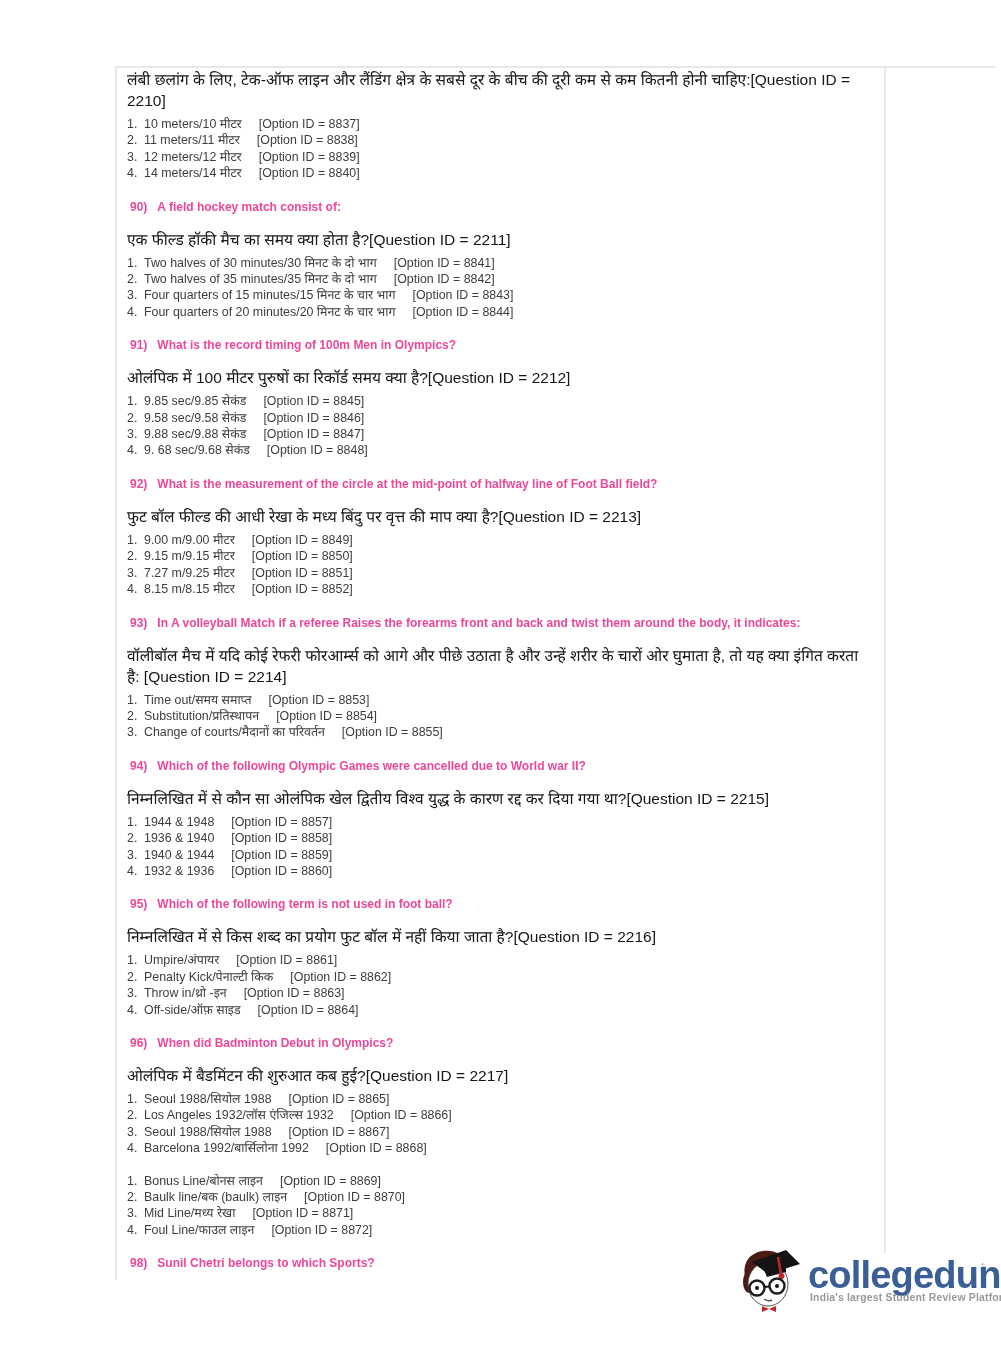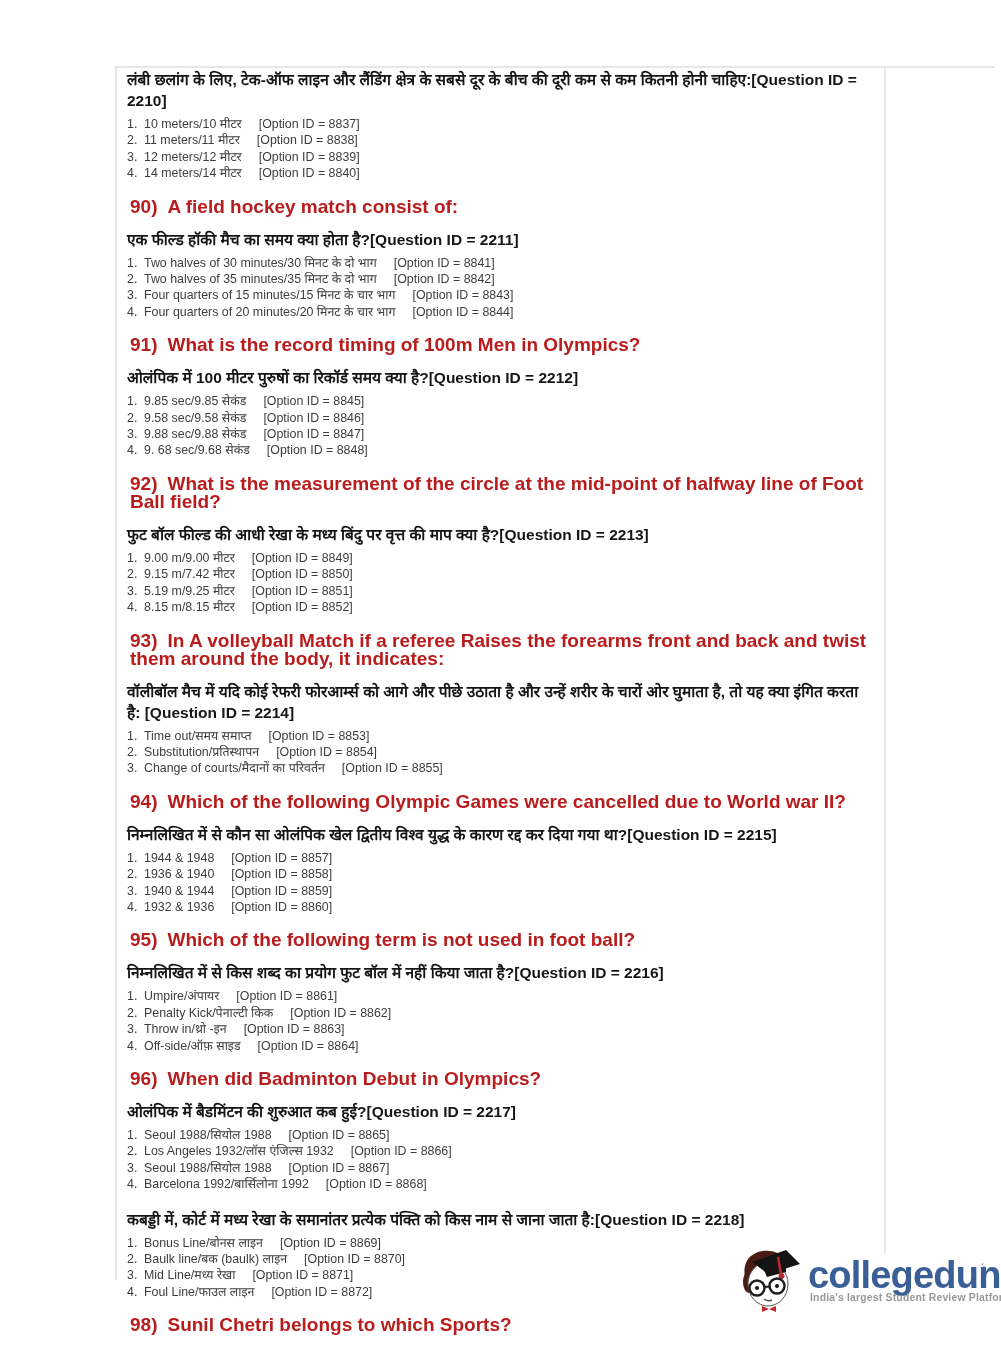--- a/index.html
+++ b/index.html
@@ -13,26 +13,26 @@
   .line{position:absolute;background:#e7e7e7;}
   .line-top{left:115px;top:66px;width:880px;height:2px;}
   .line-left{left:115px;top:66px;width:2px;height:1214px;}
   .line-right{left:884px;top:66px;width:2px;height:1187px;}
 
   .content{
     position:absolute;left:127px;top:69px;width:748px;
   }
   .question{margin:0 0 16px 0;}
   .q-head{
-    font-size:19px;font-weight:bold;color:#b91c1c;
+    font-size:12px;font-weight:bold;color:#ec4899;
     margin:0 3px 13px 3px;line-height:18px;
   }
   .q-num{margin-right:10px;}
   .q-hindi{
-    font-size:15.5px;font-weight:bold;color:#161616;
+    font-size:15.5px;font-weight:normal;color:#161616;
     margin:0 0 5px 0;line-height:21px;
   }
   .options{margin:0;}
   .option{
     font-size:12.4px;color:#3d3d3d;line-height:16.4px;white-space:nowrap;
   }
   .opt-num{display:inline-block;min-width:17px;}
   .opt-id{margin-left:5px;padding-left:12px;}
 
   
@@ -89,22 +89,22 @@
         <div class="option"><span class="opt-num">2.</span><span class="opt-text">9.58 sec/9.58 सेकंड</span><span class="opt-id">[Option ID = 8846]</span></div>
         <div class="option"><span class="opt-num">3.</span><span class="opt-text">9.88 sec/9.88 सेकंड</span><span class="opt-id">[Option ID = 8847]</span></div>
         <div class="option"><span class="opt-num">4.</span><span class="opt-text">9. 68 sec/9.68 सेकंड</span><span class="opt-id">[Option ID = 8848]</span></div>
       </div>
     </div>
     <div class="question">
       <div class="q-head"><span class="q-num">92)</span><span class="q-en">What is the measurement of the circle at the mid-point of halfway line of Foot Ball  field?</span></div>
       <div class="q-hindi">फुट बॉल फील्ड की आधी रेखा के मध्य बिंदु पर वृत्त की माप क्या है?[Question ID = 2213]</div>
       <div class="options">
         <div class="option"><span class="opt-num">1.</span><span class="opt-text">9.00 m/9.00 मीटर</span><span class="opt-id">[Option ID = 8849]</span></div>
-        <div class="option"><span class="opt-num">2.</span><span class="opt-text">9.15 m/7.42 मीटर</span><span class="opt-id">[Option ID = 8850]</span></div>
-        <div class="option"><span class="opt-num">3.</span><span class="opt-text">5.19 m/9.25 मीटर</span><span class="opt-id">[Option ID = 8851]</span></div>
+        <div class="option"><span class="opt-num">2.</span><span class="opt-text">9.15 m/9.15 मीटर</span><span class="opt-id">[Option ID = 8850]</span></div>
+        <div class="option"><span class="opt-num">3.</span><span class="opt-text">7.27 m/9.25 मीटर</span><span class="opt-id">[Option ID = 8851]</span></div>
         <div class="option"><span class="opt-num">4.</span><span class="opt-text">8.15 m/8.15 मीटर</span><span class="opt-id">[Option ID = 8852]</span></div>
       </div>
     </div>
     <div class="question">
       <div class="q-head"><span class="q-num">93)</span><span class="q-en">In A volleyball Match if a referee Raises the forearms front and back and twist them around the body, it indicates:</span></div>
       <div class="q-hindi">वॉलीबॉल मैच में यदि कोई रेफरी फोरआर्म्स को आगे और पीछे उठाता है और उन्हें शरीर के चारों ओर घुमाता है, तो यह क्या इंगित करता है: [Question ID = 2214]</div>
       <div class="options">
         <div class="option"><span class="opt-num">1.</span><span class="opt-text">Time out/समय समाप्त</span><span class="opt-id">[Option ID = 8853]</span></div>
         <div class="option"><span class="opt-num">2.</span><span class="opt-text">Substitution/प्रतिस्थापन</span><span class="opt-id">[Option ID = 8854]</span></div>
         <div class="option"><span class="opt-num">3.</span><span class="opt-text">Change of courts/मैदानों का परिवर्तन</span><span class="opt-id">[Option ID = 8855]</span></div>
@@ -134,21 +134,20 @@
       <div class="q-head"><span class="q-num">96)</span><span class="q-en">When did Badminton Debut in Olympics?</span></div>
       <div class="q-hindi">ओलंपिक में बैडमिंटन की शुरुआत कब हुई?[Question ID = 2217]</div>
       <div class="options">
         <div class="option"><span class="opt-num">1.</span><span class="opt-text">Seoul 1988/सियोल 1988</span><span class="opt-id">[Option ID = 8865]</span></div>
         <div class="option"><span class="opt-num">2.</span><span class="opt-text">Los Angeles 1932/लॉस एंजिल्स 1932</span><span class="opt-id">[Option ID = 8866]</span></div>
         <div class="option"><span class="opt-num">3.</span><span class="opt-text">Seoul 1988/सियोल 1988</span><span class="opt-id">[Option ID = 8867]</span></div>
         <div class="option"><span class="opt-num">4.</span><span class="opt-text">Barcelona 1992/बार्सिलोना 1992</span><span class="opt-id">[Option ID = 8868]</span></div>
       </div>
     </div>
     <div class="question">
-      <div class="q-hindi">कबड्डी में, कोर्ट में मध्य रेखा के समानांतर प्रत्येक पंक्ति को किस नाम से जाना जाता है:[Question ID = 2218]</div>
       <div class="options">
         <div class="option"><span class="opt-num">1.</span><span class="opt-text">Bonus Line/बोनस लाइन</span><span class="opt-id">[Option ID = 8869]</span></div>
         <div class="option"><span class="opt-num">2.</span><span class="opt-text">Baulk line/बक (baulk) लाइन</span><span class="opt-id">[Option ID = 8870]</span></div>
         <div class="option"><span class="opt-num">3.</span><span class="opt-text">Mid Line/मध्य रेखा</span><span class="opt-id">[Option ID = 8871]</span></div>
         <div class="option"><span class="opt-num">4.</span><span class="opt-text">Foul Line/फाउल लाइन</span><span class="opt-id">[Option ID = 8872]</span></div>
       </div>
     </div>
     <div class="question">
       <div class="q-head"><span class="q-num">98)</span><span class="q-en">Sunil Chetri belongs to which Sports?</span></div>
     </div>

